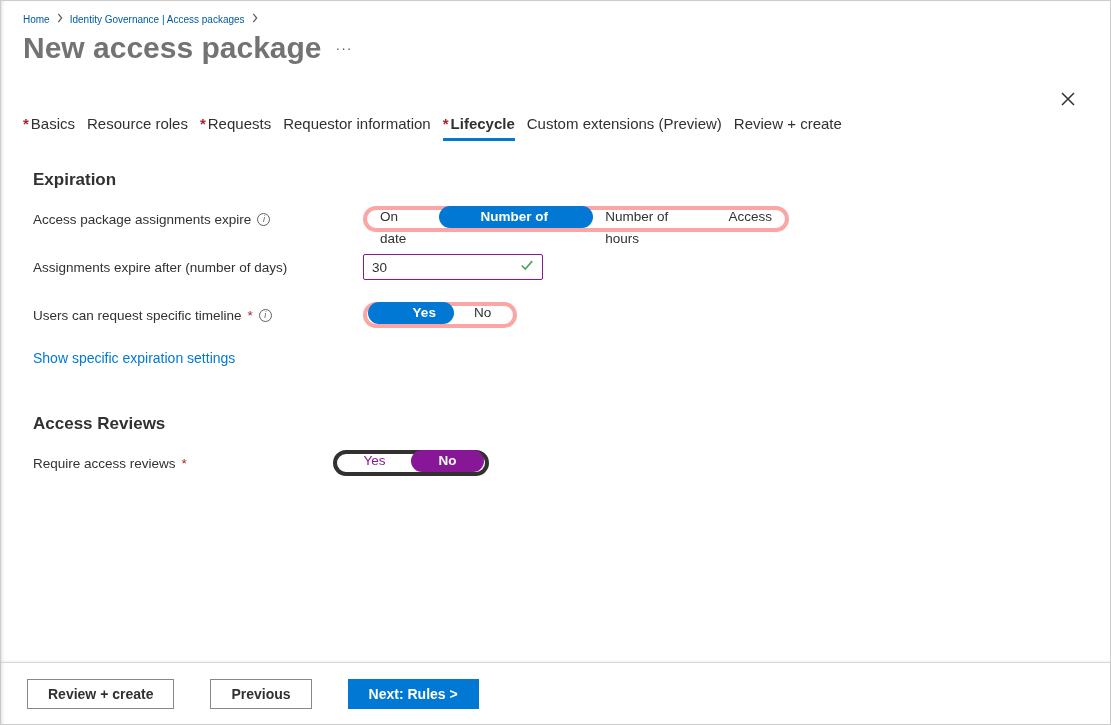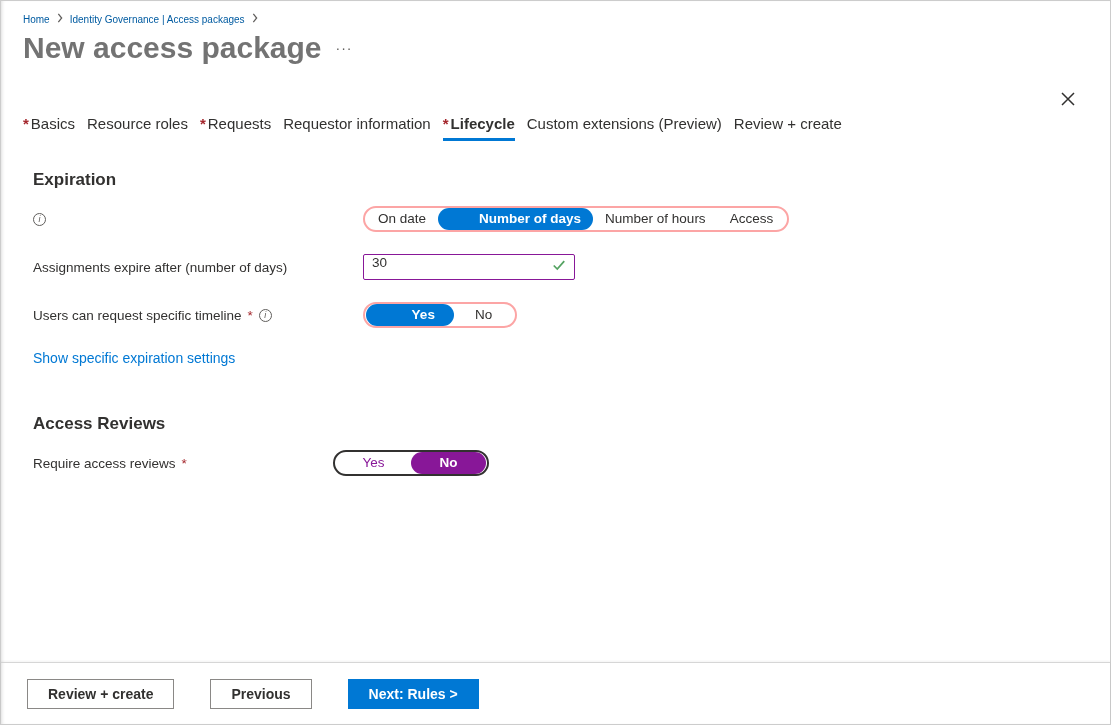--- a/index.html
+++ b/index.html
@@ -86,21 +86,21 @@
   }
   .label-col .req { color:#a4262c; }
   .info-icon {
     width:13px; height:13px; border:1px solid #605e5c; border-radius:50%;
     display:inline-flex; align-items:center; justify-content:center;
     font-size:9px; color:#605e5c; font-style:italic;
     cursor:default;
   }
   
   .pill-group {
-    border:2px solid #fca5a5;
+    border:4px solid #fca5a5;
     border-radius: 14px;
     height:26px;
     display:flex;
     align-items:flex-end;
     padding: 0 1px;
     font-size:13.5px;
   }
   .pill-group.wide { width:426px; justify-content:flex-start; }
   .pill-group .opt {
     padding: 0 14px;
@@ -113,25 +113,25 @@
   .pill-group .opt.selected-blue { background:#0078d4; color:#fff; font-weight:600;padding-left:41px; }
   .pill-group.yesno { width:154px; }
   .pill-group.yesno .opt { flex:1; text-align:center; }
 
   .pill-group.purple { border-color:#323130; width:156px; }
   .pill-group.purple .opt { color:#881798; flex:1; text-align:center;}
   .pill-group.purple .opt.selected-purple { background:#881798; color:#fff; font-weight:600;}
 
   
   .num-input {
-    width:212px;
+    width:180px;
     height:26px;
     border:1px solid #881798;
     border-radius:2px;
-    display:flex; align-items:flex-start;
+    display:flex; align-items:center;
     padding: 0 8px;
     font-size:13.5px;
     position:relative;
   }
   .num-input span.val { flex:1; }
   .num-input .check { position:absolute; right:8px; top:50%; transform:translateY(-50%);}
   .num-input .check svg { width:14px; height:14px; }
   .num-input .check path { stroke:#55a362; stroke-width:2; fill:none; }
 
   .link-text {
@@ -200,20 +200,21 @@
     <div class="tab"><span>Custom extensions (Preview)</span></div>
     <div class="tab"><span>Review + create</span></div>
   </div>
 
   <div class="content">
 
     <div class="section-h">Expiration</div>
 
     <div class="row">
       <div class="label-col">
+        <span>Access package assignments expire</span>
         <span class="info-icon">i</span>
       </div>
       <div class="pill-group wide">
         <div class="opt">On date</div>
         <div class="opt selected-blue">Number of days</div>
         <div class="opt">Number of hours</div>
         <div class="opt">Access</div>
       </div>
     </div>
 

